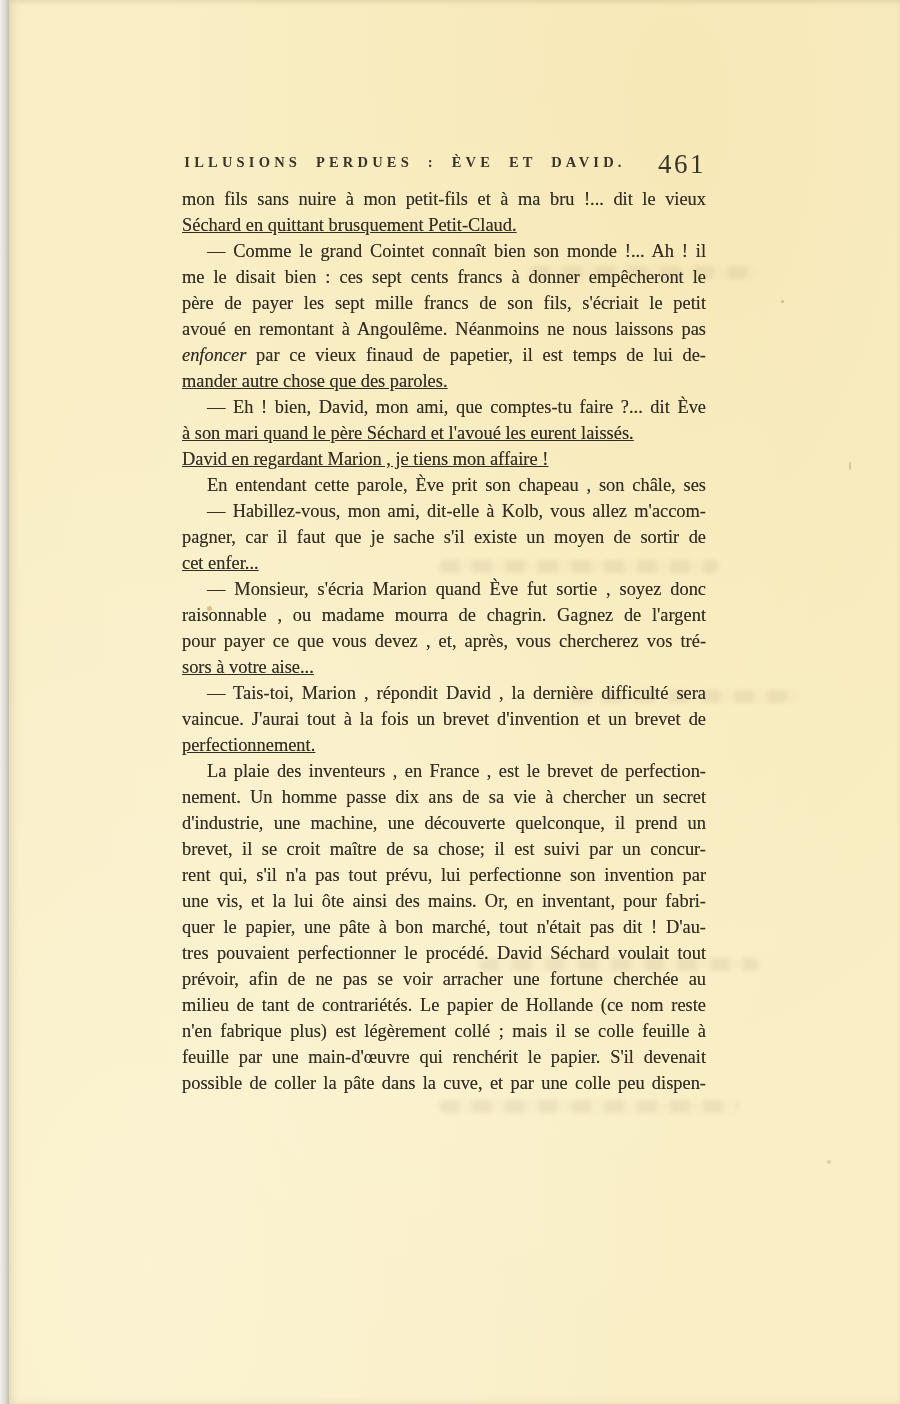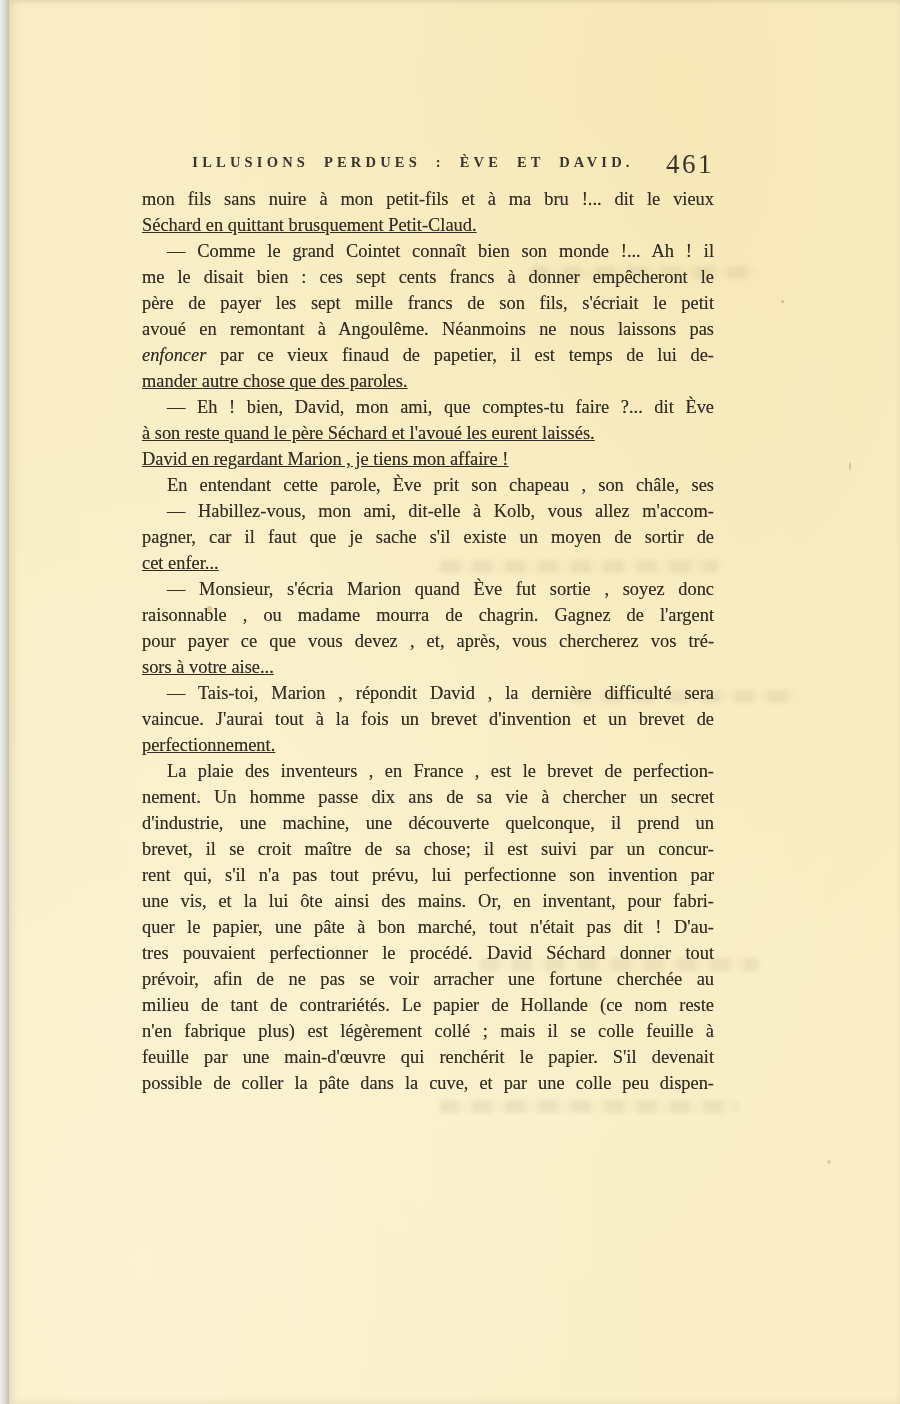--- a/index.html
+++ b/index.html
@@ -15,38 +15,38 @@
   .page{
     position:absolute;left:9px;top:0;right:0;bottom:0;
     background:
       radial-gradient(ellipse at 75% 8%, rgba(242,216,148,.28), transparent 55%),
       radial-gradient(ellipse at 15% 90%, rgba(255,251,235,.35), transparent 50%),
       radial-gradient(ellipse at 50% 50%, rgba(255,248,220,.25), transparent 70%),
       var(--paper,#f9eec5);
     box-shadow: inset 4px 0 8px rgba(120,108,80,.14), inset 0 2px 4px rgba(120,108,80,.08);
   }
   .measure{
-    position:absolute;left:133px;top:152px;width:572px;
+    position:absolute;left:125px;top:152px;width:572px;
     color:var(--ink,#332e25);
   }
   .running-head{position:relative;height:34px;}
   .head-title{
     position:absolute;left:30px;right:60px;top:2px;text-align:center;
     font-weight:bold;font-size:14.5px;letter-spacing:4.2px;word-spacing:7px;
     color:#3a352b;
   }
   .head-page{
     position:absolute;right:0;top:-3px;
     font-size:27px;letter-spacing:2.5px;color:#3a352b;
   }
   .text-block{
     font-size:18.4px;line-height:26px;
     text-shadow:0 0 .5px rgba(45,40,28,.55);
   }
-  .line{height:26px;text-align:justify;text-align-last:justify;white-space:normal;overflow:visible;}
+  .line{height:26px;text-align:justify;text-align-last:justify;white-space:normal;overflow:visible;margin-left:48px;}
   .line.last{text-align-last:left;text-decoration:underline;}
   .line.indent{text-indent:25px;}
   .line em{font-style:italic;}
   
   .ghost{
     position:absolute;height:13px;border-radius:6px;filter:blur(2.2px);
     background:repeating-linear-gradient(90deg, rgba(128,112,76,.10) 0 20px, rgba(128,112,76,.02) 20px 33px);
   }
   .g1{left:520px;top:266px;width:230px;}
   .g2{left:430px;top:560px;width:280px;}
@@ -83,41 +83,41 @@
     <div class="text-block">
         <div class="line">mon fils sans nuire à mon petit-fils et à ma bru !... dit le vieux</div>
         <div class="line last">Séchard en quittant brusquement Petit-Claud.</div>
         <div class="line indent">— Comme le grand Cointet connaît bien son monde !... Ah ! il</div>
         <div class="line">me le disait bien : ces sept cents francs à donner  empêcheront le</div>
         <div class="line">père de payer les sept mille francs de son fils, s'écriait le petit</div>
         <div class="line">avoué en remontant à Angoulême.  Néanmoins ne nous laissons pas</div>
         <div class="line"><em>enfoncer</em> par ce vieux finaud de papetier, il est temps de lui de-</div>
         <div class="line last">mander autre chose que des paroles.</div>
         <div class="line indent">— Eh ! bien, David, mon ami, que comptes-tu faire ?... dit Ève</div>
-        <div class="line last">à son reste quand le père Séchard et l'avoué les eurent laissés.</div>
+        <div class="line last">à son mari quand le père Séchard et l'avoué les eurent laissés.</div>
         <div class="line last">David en regardant Marion , je tiens mon affaire !</div>
         <div class="line indent">En entendant cette parole, Ève prit son chapeau , son châle, ses</div>
         <div class="line indent">— Habillez-vous, mon ami, dit-elle à Kolb, vous allez m'accom-</div>
         <div class="line">pagner, car il faut que je sache s'il  existe un moyen de sortir de</div>
         <div class="line last">cet enfer...</div>
         <div class="line indent">— Monsieur, s'écria Marion quand Ève fut  sortie , soyez donc</div>
         <div class="line">raisonnable , ou madame mourra de chagrin. Gagnez de l'argent</div>
         <div class="line">pour payer ce que vous devez , et, après, vous chercherez vos tré-</div>
         <div class="line last">sors à votre aise...</div>
         <div class="line indent">— Tais-toi, Marion , répondit David ,  la dernière difficulté sera</div>
         <div class="line">vaincue. J'aurai tout à la fois un brevet d'invention et un brevet de</div>
         <div class="line last">perfectionnement.</div>
         <div class="line indent">La plaie des inventeurs , en France , est le brevet de perfection-</div>
         <div class="line">nement. Un homme passe dix ans de sa vie à chercher un secret</div>
         <div class="line">d'industrie, une machine, une découverte quelconque, il prend un</div>
         <div class="line">brevet, il se croit maître de sa chose; il est suivi par un concur-</div>
         <div class="line">rent qui, s'il n'a pas tout prévu, lui perfectionne son invention par</div>
         <div class="line">une vis, et la lui ôte ainsi des mains. Or, en inventant, pour fabri-</div>
         <div class="line">quer le papier, une pâte à bon marché, tout n'était pas dit ! D'au-</div>
-        <div class="line">tres pouvaient perfectionner le procédé. David Séchard donner tout</div>
+        <div class="line">tres pouvaient perfectionner le procédé. David Séchard voulait tout</div>
         <div class="line">prévoir, afin de ne pas se voir arracher une fortune cherchée au</div>
         <div class="line">milieu de tant de contrariétés. Le papier de Hollande (ce nom reste</div>
         <div class="line">n'en fabrique plus) est légèrement collé ; mais il se colle feuille à</div>
         <div class="line">feuille par une main-d'œuvre qui renchérit le papier.  S'il devenait</div>
         <div class="line">possible de coller la pâte dans la cuve, et par une colle peu dispen-</div>
       </div>
   </div>
 </div>
 
 </body></html>

